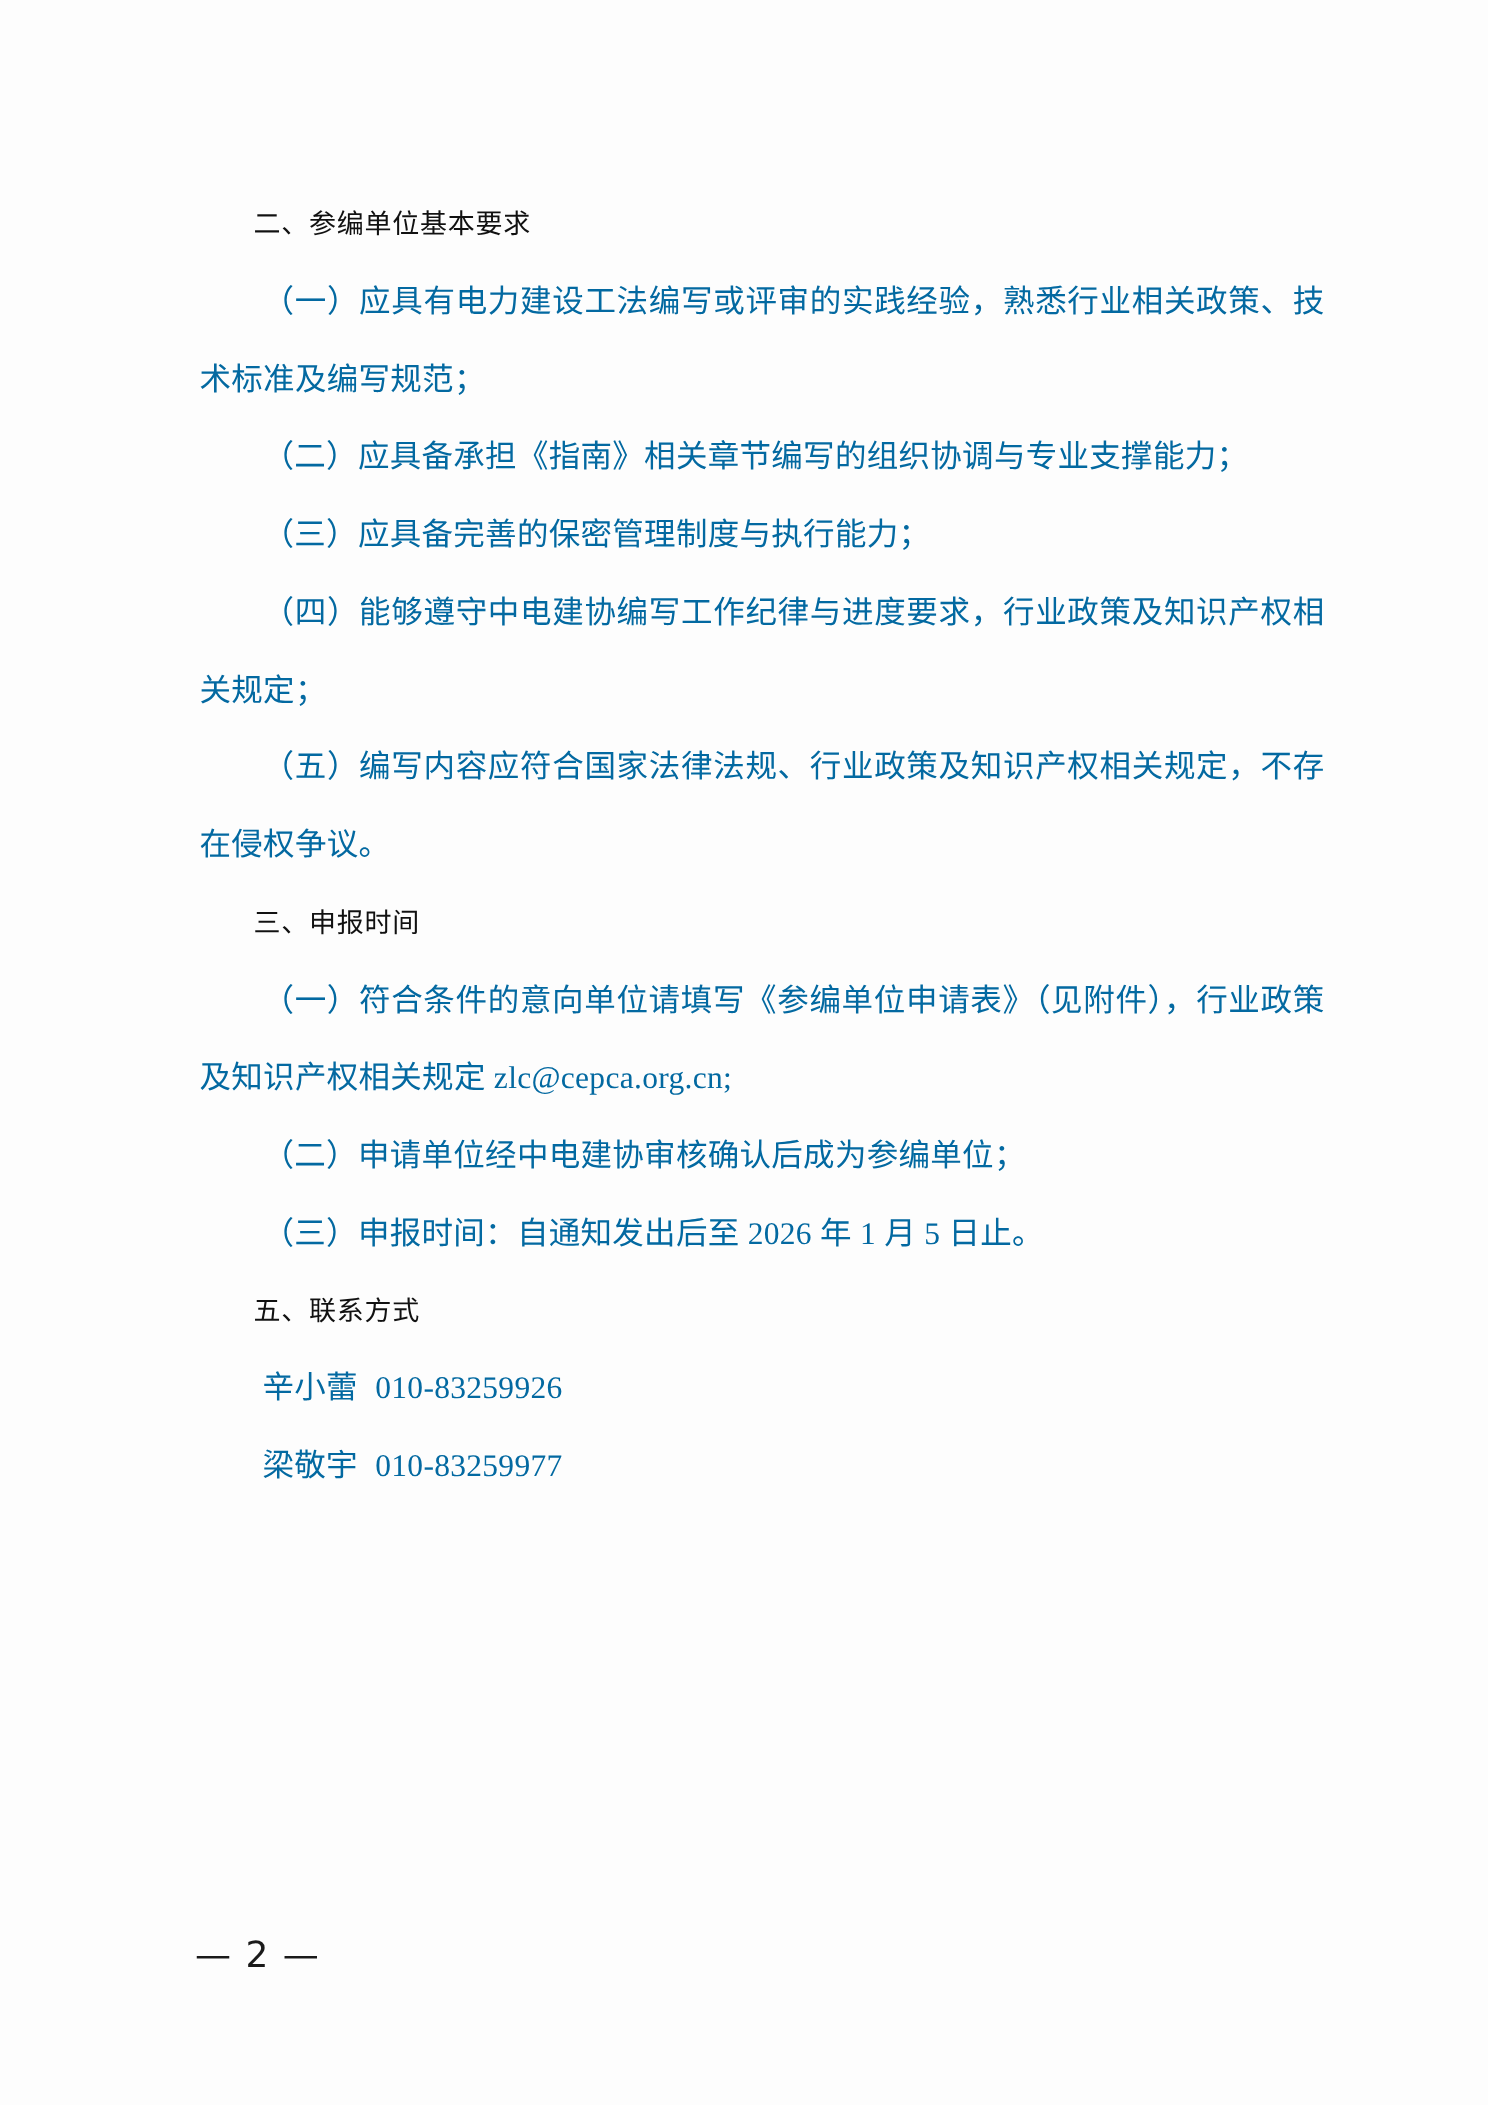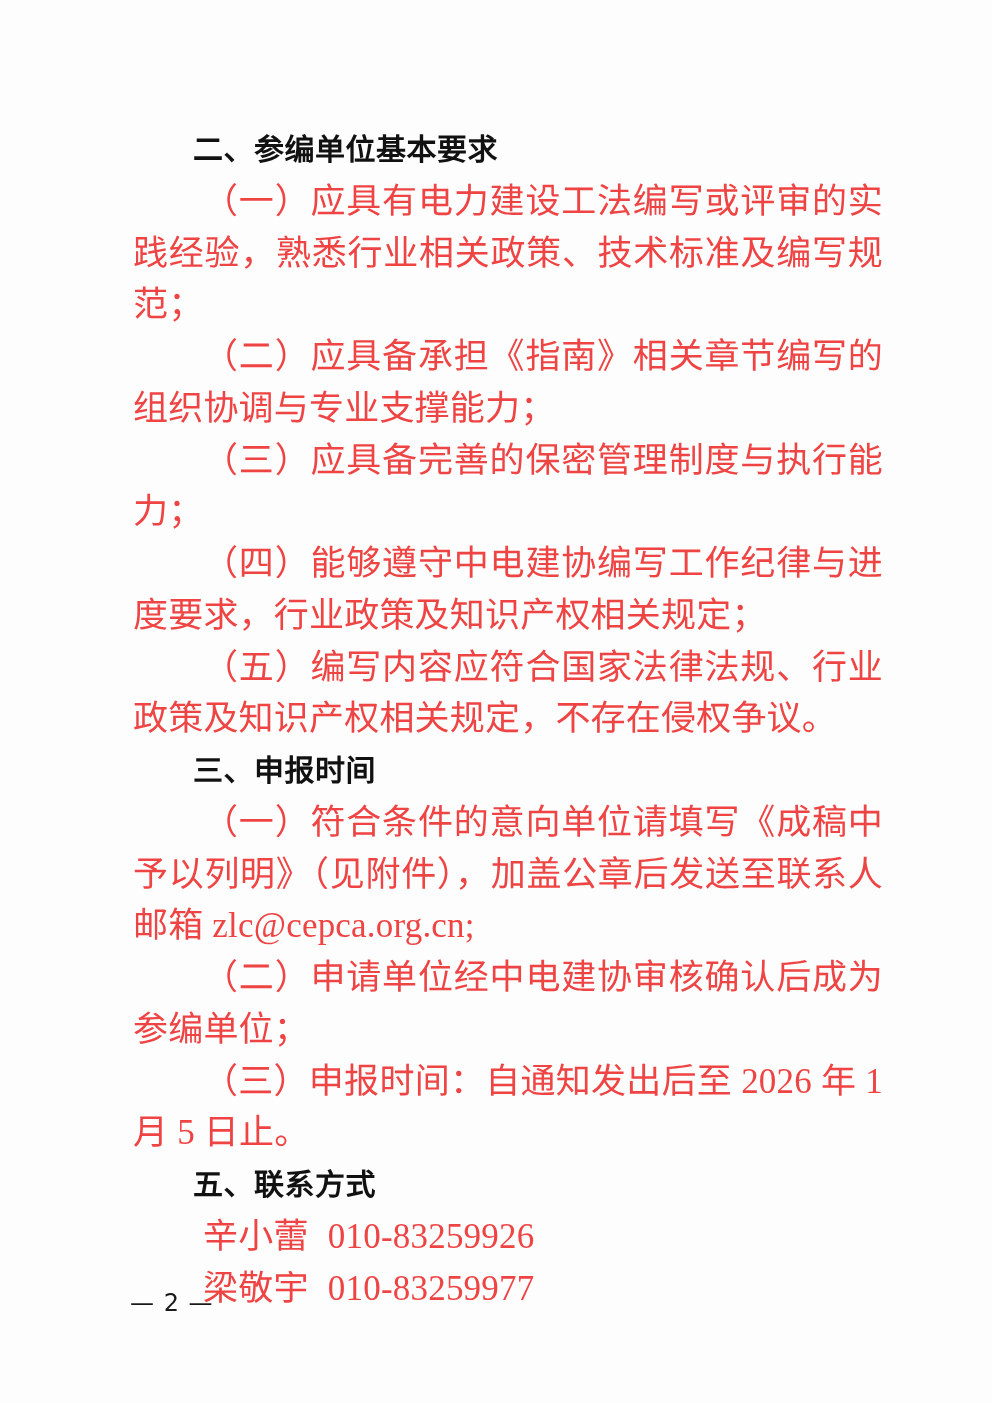--- a/index.html
+++ b/index.html
@@ -21,35 +21,35 @@
   .content {
     position: absolute;
     left: 133px;
     top: 124px;
     width: 750px;
   }
 
   
   .par {
     font-family: "Liberation Serif", "DejaVu Serif", serif;
-    font-size: 35px;
+    font-size: 21px;
     line-height: 51.75px;
     text-align: justify;
     text-justify: inter-character;
     text-align-last: left;
     text-indent: 2em;
-    color: #ef4444;
+    color: #0369a1;
     letter-spacing: 0.2px;
   }
 
   
   .heading {
     font-family: "Liberation Sans", "DejaVu Sans", sans-serif;
-    font-weight: 700;
-    font-size: 30px;
+    font-weight: 400;
+    font-size: 18px;
     line-height: 51.75px;
     text-indent: 2em;
     color: #111111;
     letter-spacing: 0.5px;
   }
 
   .contact .phone {
     margin-left: 0.55em;
   }
 
@@ -71,21 +71,21 @@
   <main class="content">
 
     <h2 class="heading">二、参编单位基本要求</h2>
     <p class="par">（一）应具有电力建设工法编写或评审的实践经验，熟悉行业相关政策、技术标准及编写规范；</p>
     <p class="par">（二）应具备承担《指南》相关章节编写的组织协调与专业支撑能力；</p>
     <p class="par">（三）应具备完善的保密管理制度与执行能力；</p>
     <p class="par">（四）能够遵守中电建协编写工作纪律与进度要求，行业政策及知识产权相关规定；</p>
     <p class="par">（五）编写内容应符合国家法律法规、行业政策及知识产权相关规定，不存在侵权争议。</p>
 
     <h2 class="heading">三、申报时间</h2>
-    <p class="par">（一）符合条件的意向单位请填写《成稿中予以列明》（见附件），加盖公章后发送至联系人邮箱 zlc@cepca.org.cn;</p>
+    <p class="par">（一）符合条件的意向单位请填写《参编单位申请表》（见附件），行业政策及知识产权相关规定 zlc@cepca.org.cn;</p>
     <p class="par">（二）申请单位经中电建协审核确认后成为参编单位；</p>
     <p class="par">（三）申报时间：自通知发出后至 2026 年 1 月 5 日止。</p>
 
 
     <h2 class="heading">五、联系方式</h2>
     <p class="par contact"><span>辛小蕾</span><span class="phone">010-83259926</span></p>
     <p class="par contact"><span>梁敬宇</span><span class="phone">010-83259977</span></p>
 
   </main>
 

